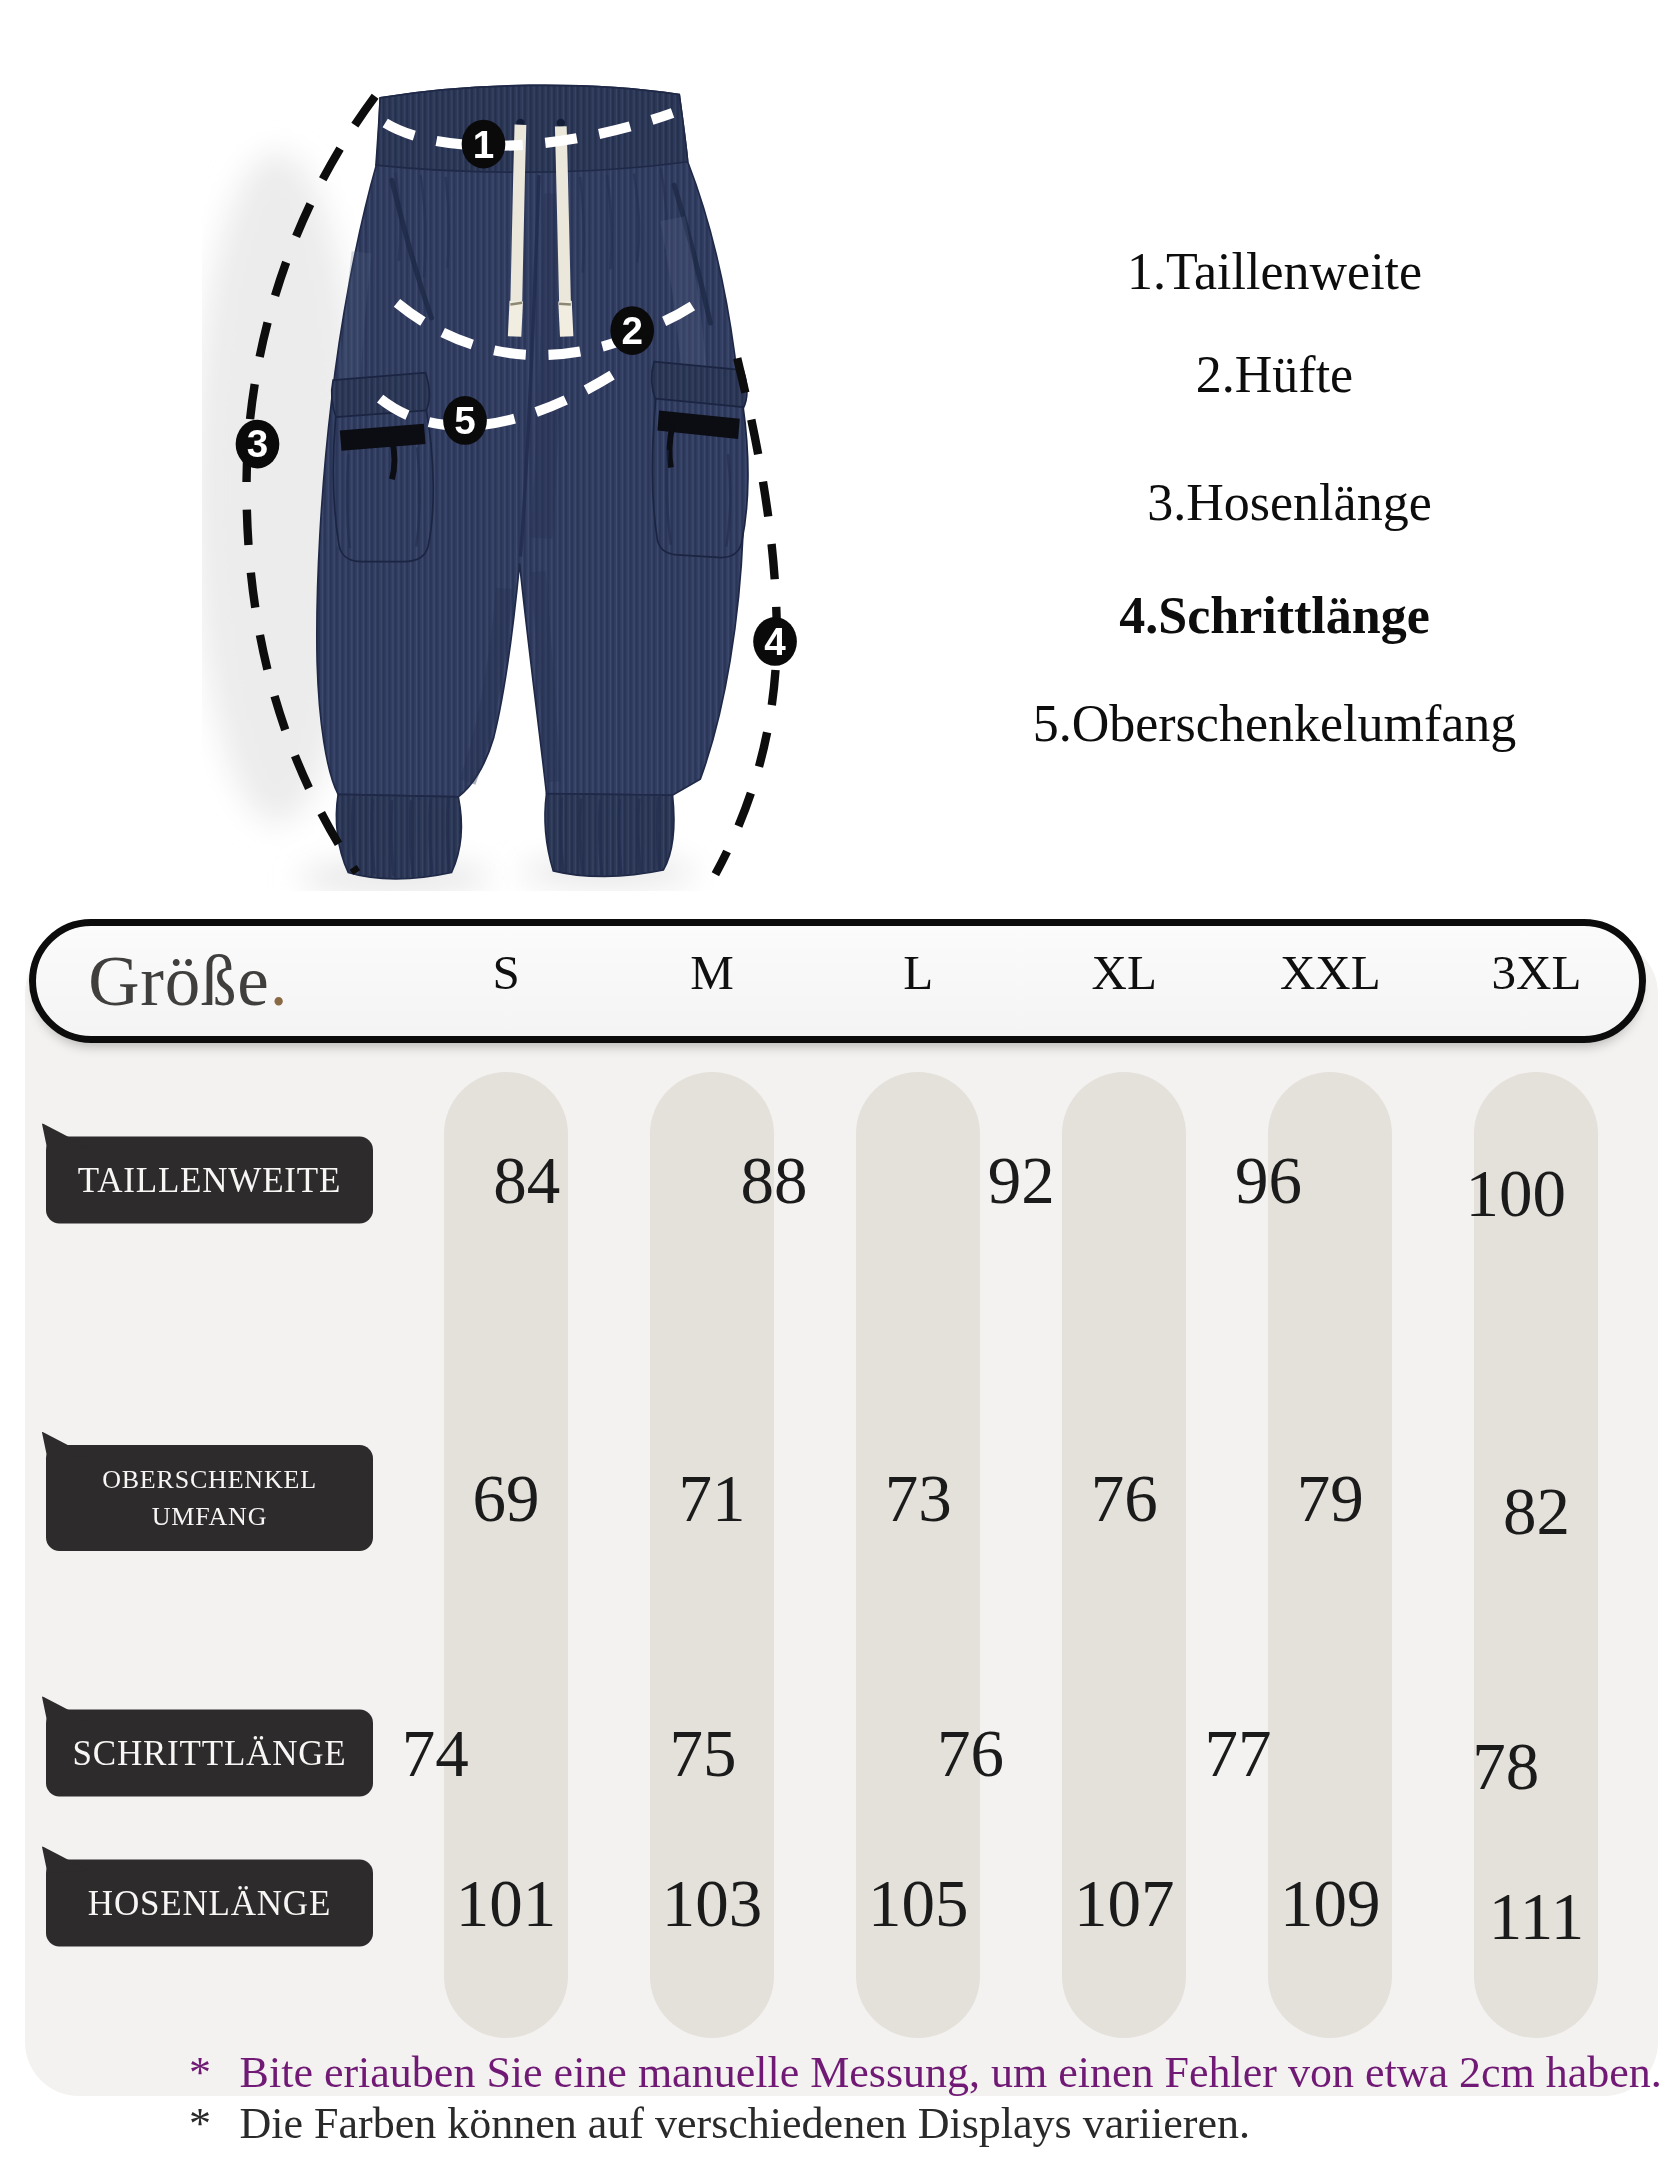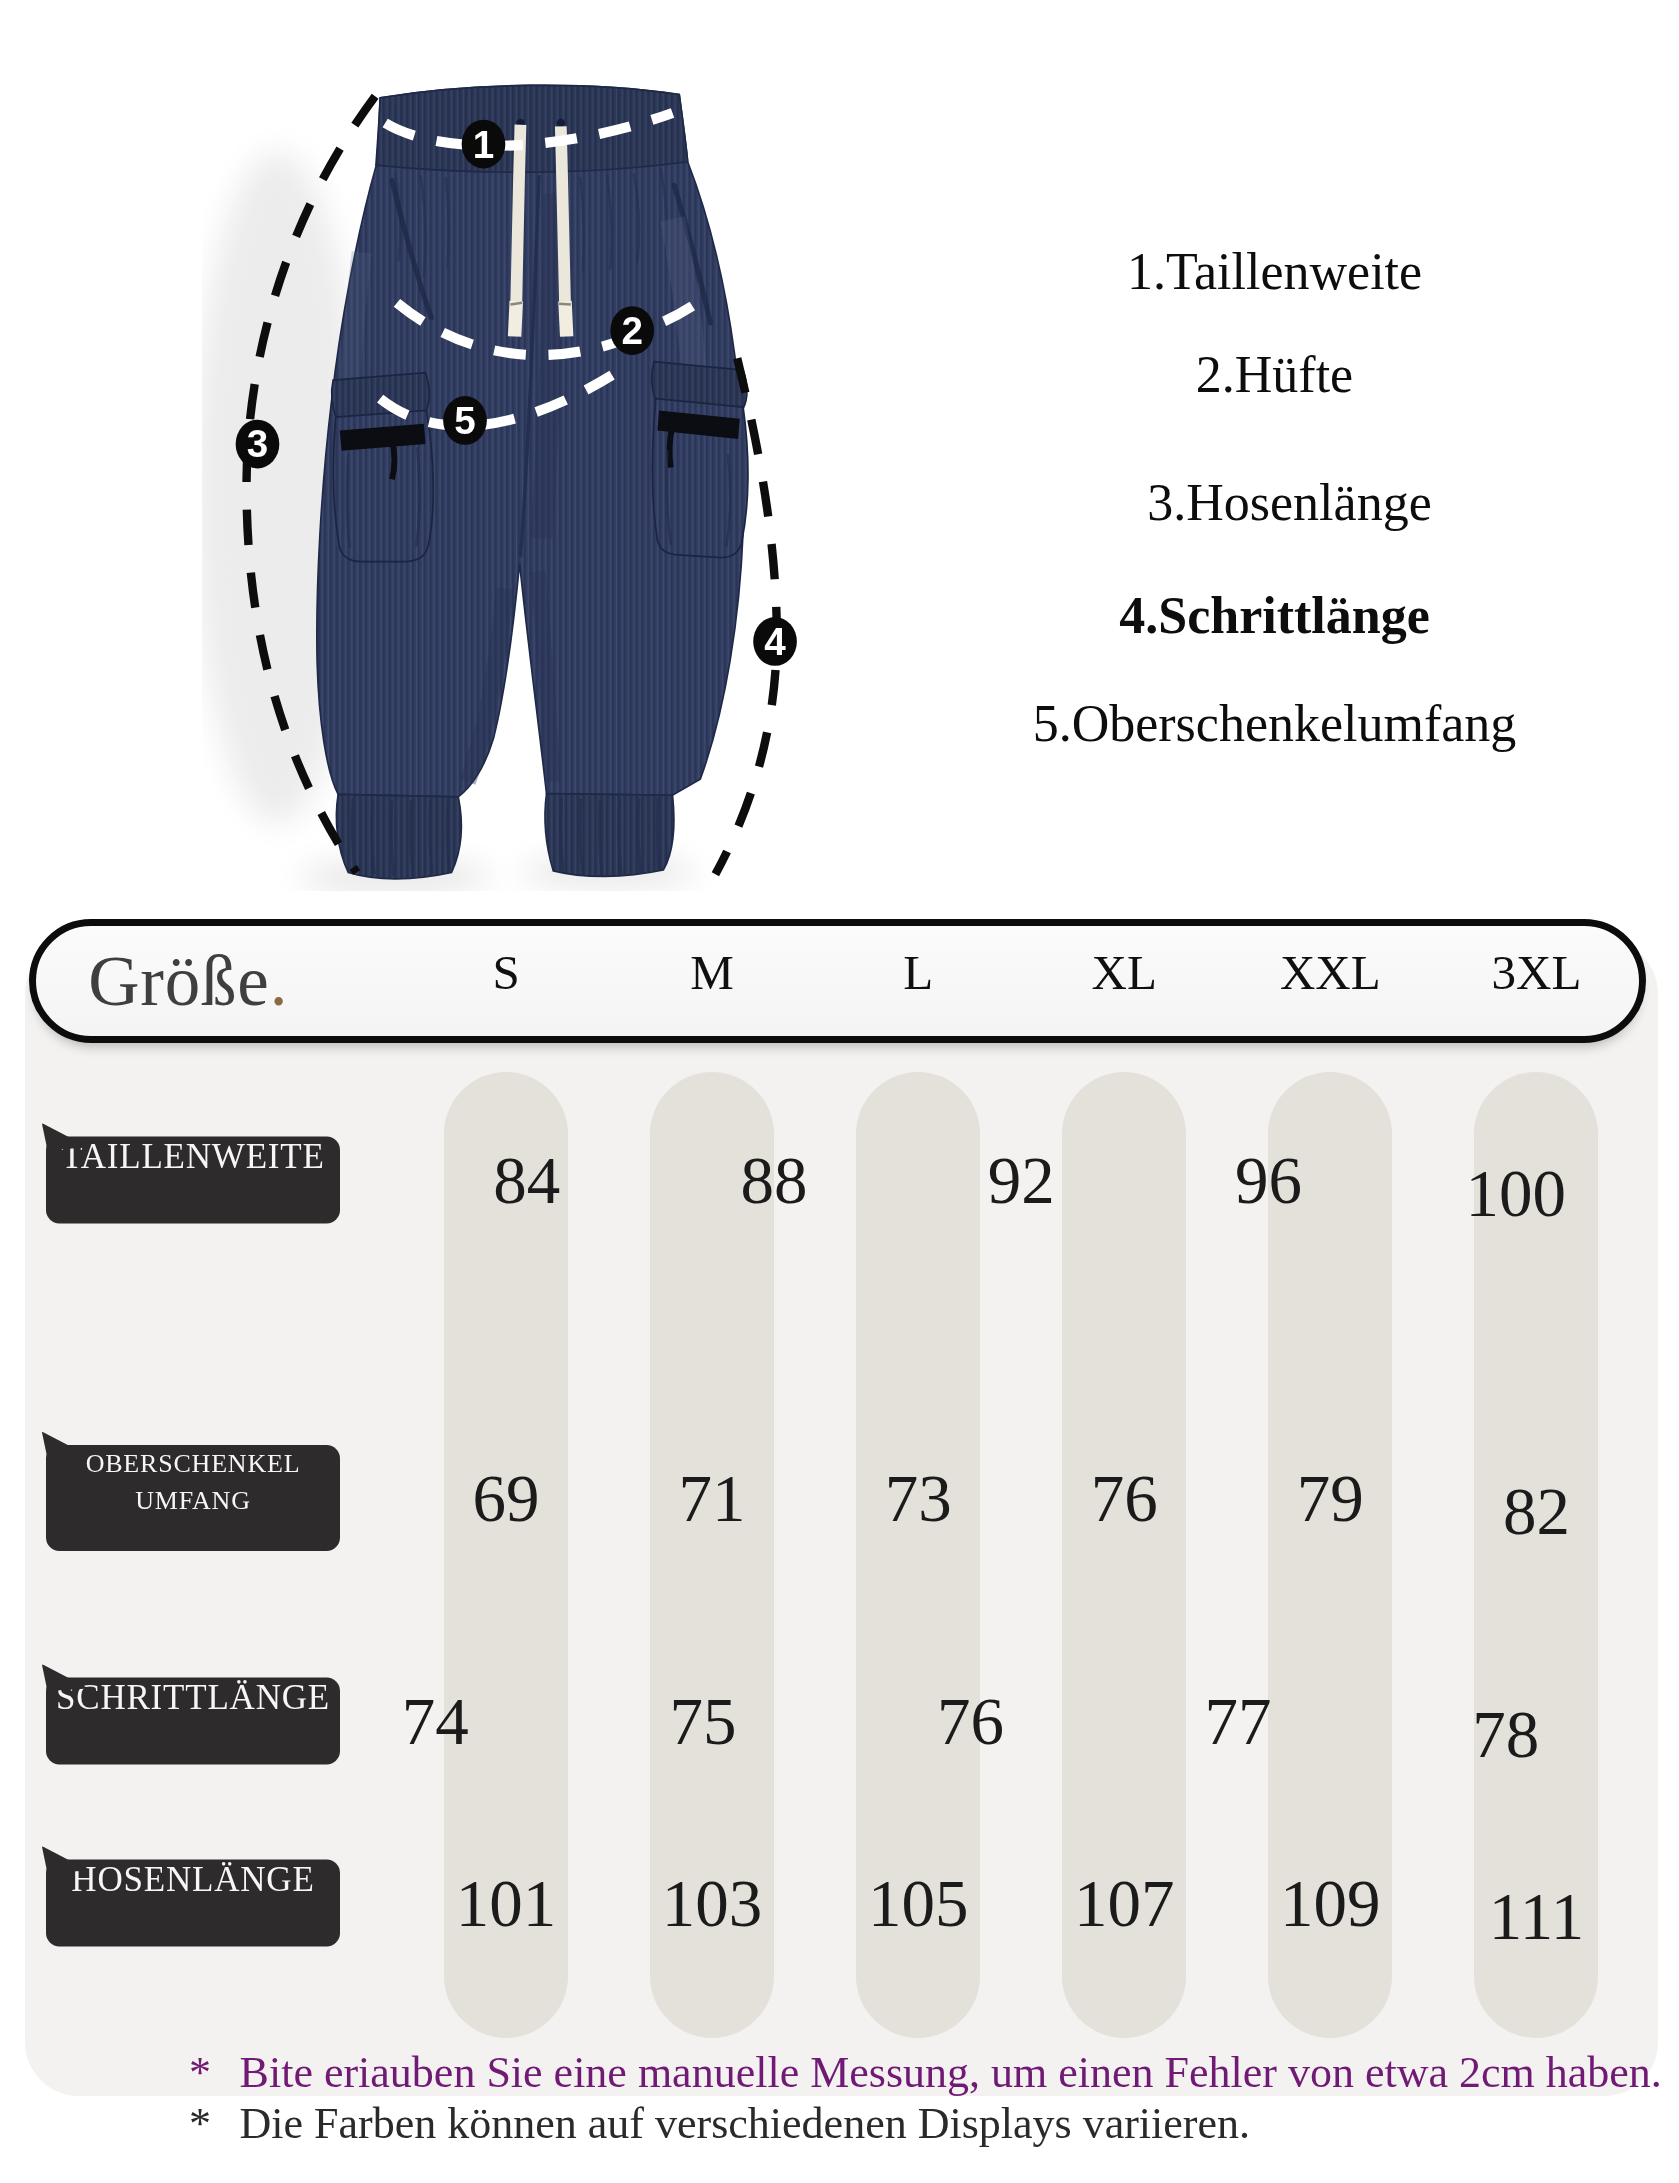--- a/index.html
+++ b/index.html
@@ -34,25 +34,25 @@
   .sizes-row .cell{flex:1;text-align:center;font-size:49px;color:#101010;}
 
   .pill-layer{top:132px;height:966px;align-items:stretch;}
   .pill-layer .cell{flex:1;display:flex;justify-content:center;}
   .pill{width:124px;height:100%;border-radius:71px;background:#e4e0da;}
 
   .vrow{height:94px;}
   .vrow .cell{flex:1;text-align:center;font-size:67px;color:#1b1b1b;}
   .vrow .cell:last-child{transform:translateY(12.6px);}
   .row-1{top:193px;} .row-2{top:346px;} .row-3{top:511px;}
-  .row-4{top:734px;padding-left:9px;} .row-5{top:916px;}
+  .row-4{top:766px;padding-left:9px;} .row-5{top:916px;}
 
   .rowlabel{position:absolute;left:21px;top:50%;transform:translateY(-50%);
-            width:294px;height:87px;background:#2d2b2b;border-radius:13.4px;
-            display:flex;flex-direction:column;align-items:center;
+            width:327px;height:87px;background:#2d2b2b;border-radius:13.4px;
+            display:flex;flex-direction:column;justify-content:center;align-items:center;
             color:#f7f6f4;}
   .rowlabel::before{content:'';position:absolute;left:-4.2px;top:-13.4px;width:47px;height:27px;
             background:#2d2b2b;clip-path:polygon(0 0,100% 90%,12% 100%);}
   .rowlabel .l1{font-size:35px;letter-spacing:0.8px;line-height:39px;}
   .rowlabel.two-line{height:106px;}
   .rowlabel.two-line .l1,.rowlabel.two-line .l2{font-size:26px;letter-spacing:0.8px;line-height:37px;}
 
   .footnote{position:absolute;font-size:44px;color:#701a75;white-space:nowrap;}
   .footnote .mark{display:inline-block;margin-right:28.6px;}
   .fn1{left:164px;top:1107px;}

